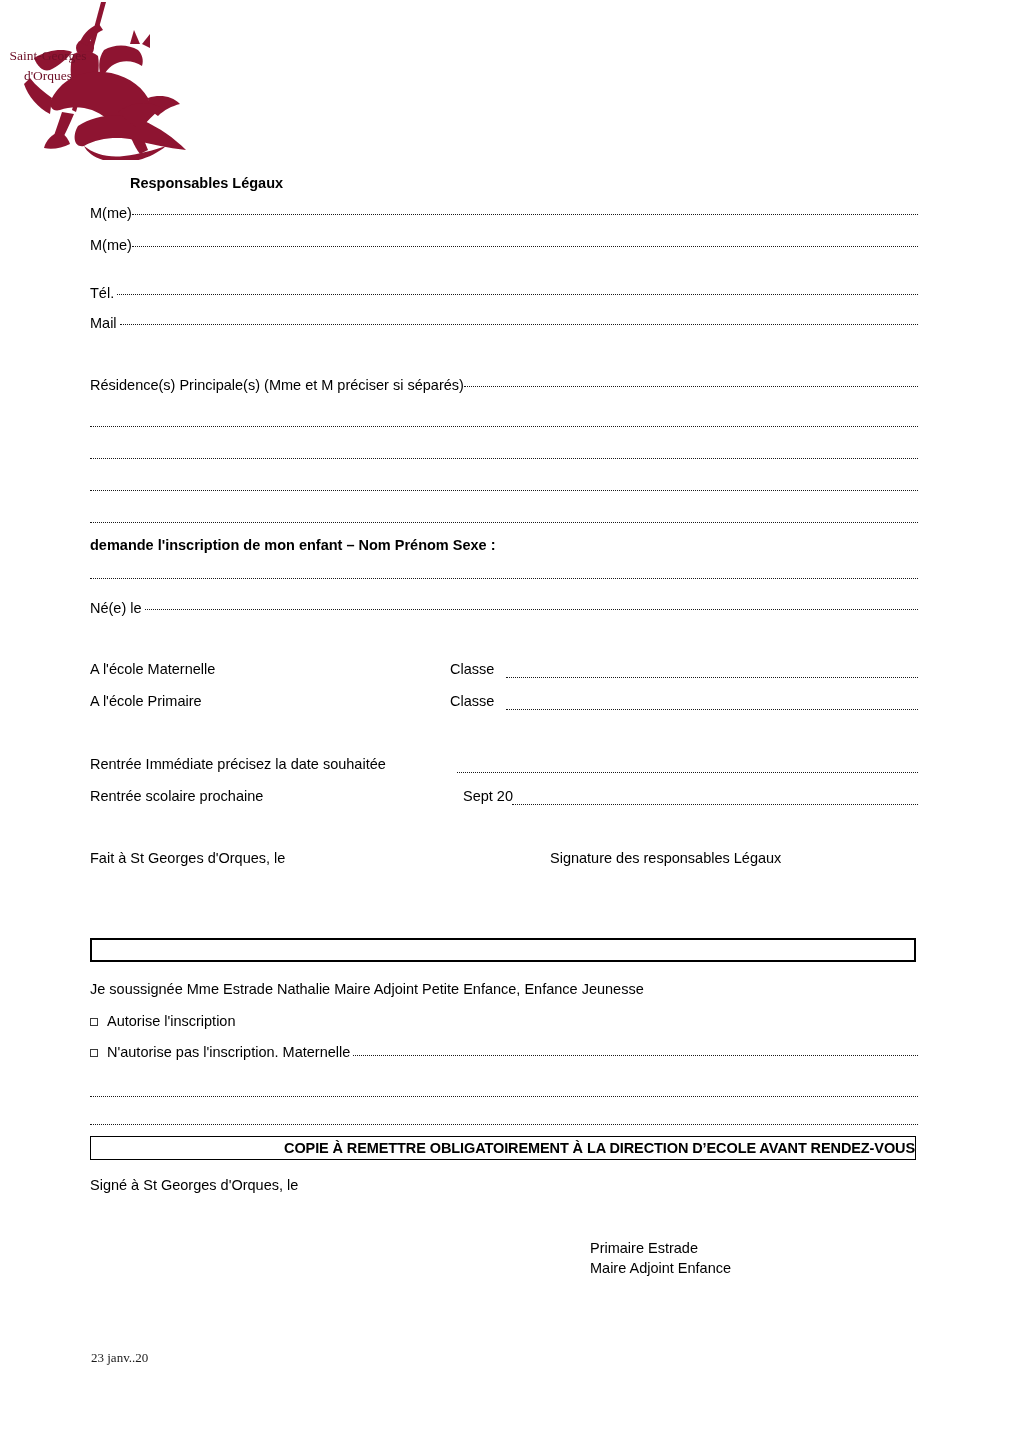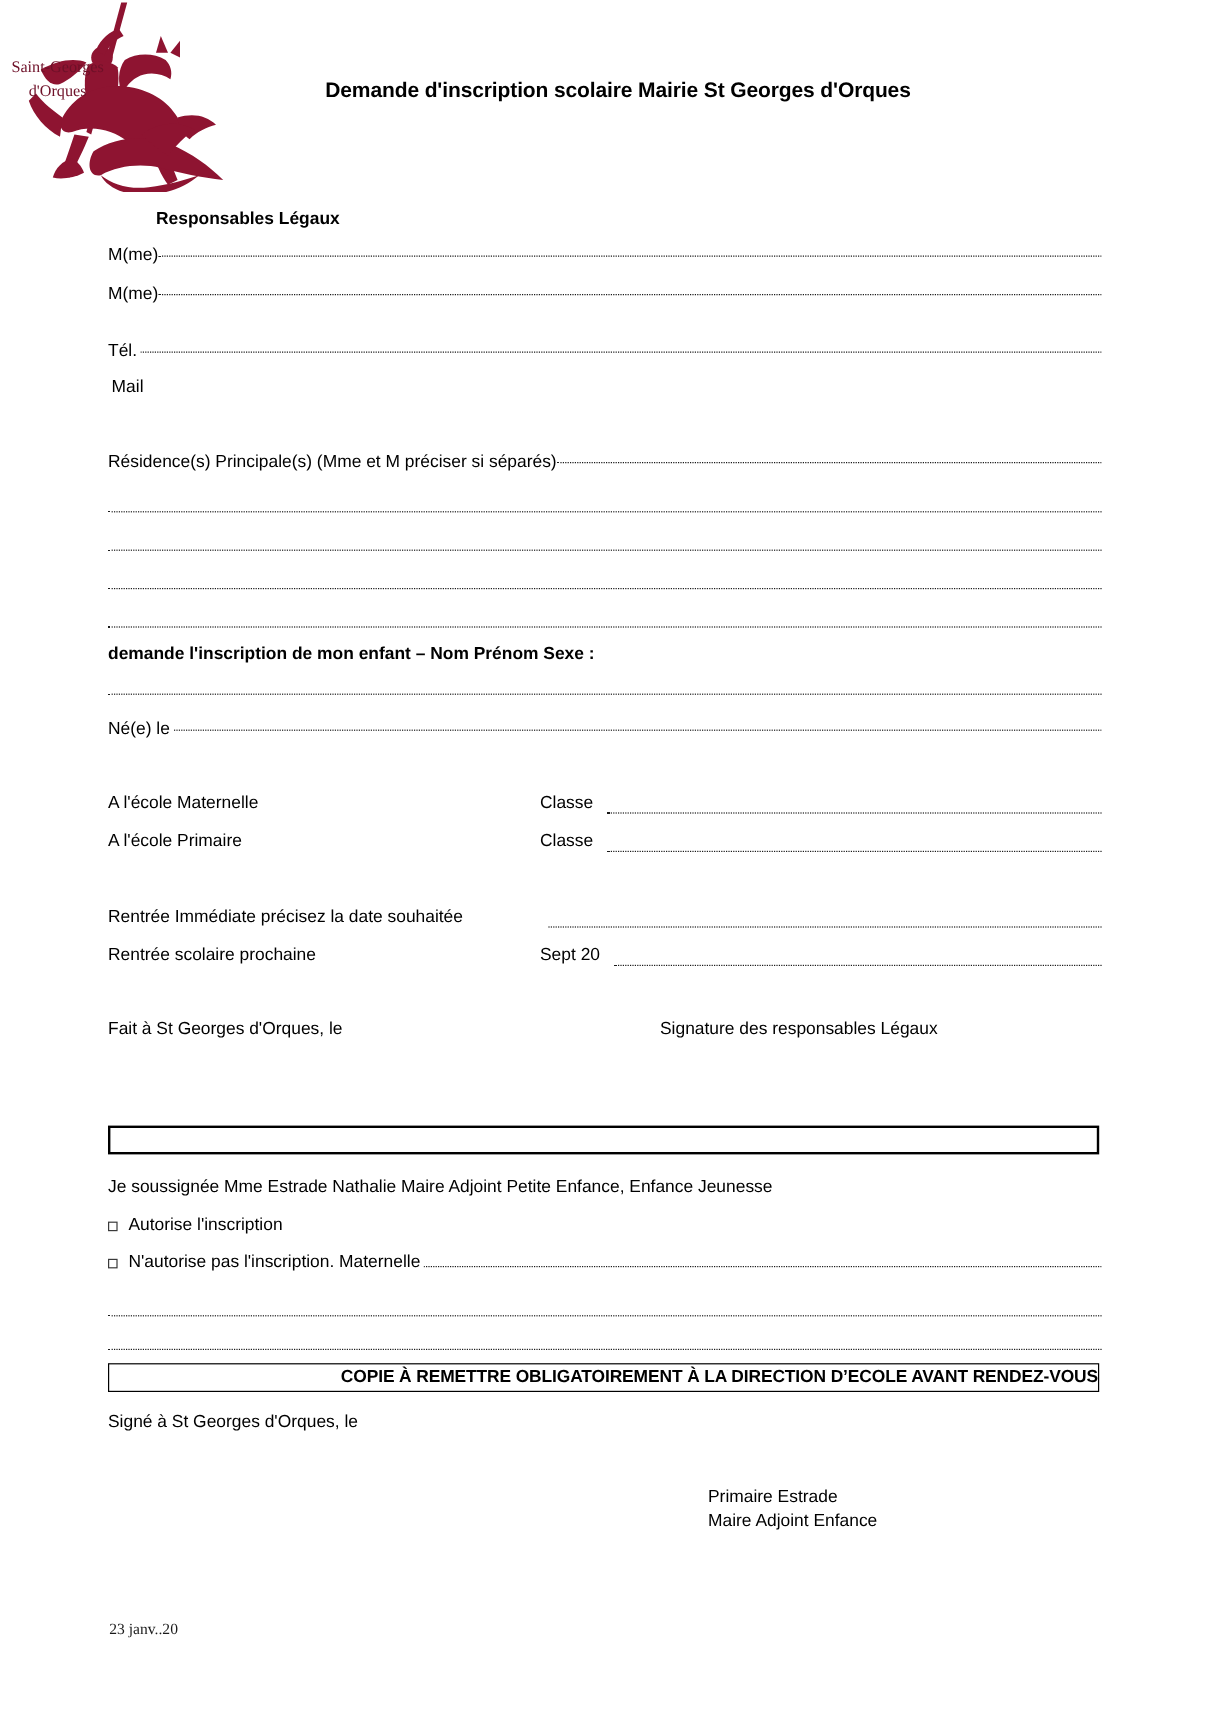--- a/index.html
+++ b/index.html
@@ -220,21 +220,20 @@
         <path d="M84,146 C94,154 108,158 124,156 C140,154 154,150 166,146 C152,158 132,164 112,162 C98,160 88,154 84,146 Z"></path>
 
         <path d="M60,132 C52,134 46,140 44,148 C52,150 62,148 70,144 C68,138 64,134 60,132 Z"></path>
       </g>
       <text x="48" y="60" text-anchor="middle" font-family="Liberation Serif, serif" font-size="13.5" fill="#6E1028">Saint-Georges</text>
       <text x="48" y="80" text-anchor="middle" font-family="Liberation Serif, serif" font-size="13.5" fill="#6E1028">d'Orques</text>
     </svg>
   </div>
 
   <div class="title-block">
-    <div class="title-line1">Demande d'inscription scolaire Mairie St Georges d'Orques</div>
   </div>
 </div>
 
 <div class="form-body">
 
   <div class="row bold" style="top:172px;margin-left:40px;">
     <span class="lbl">Responsables Légaux</span>
   </div>
 
   <div class="row" style="top:202px;">
@@ -245,21 +244,21 @@
   <div class="row" style="top:234px;">
     <span class="lbl">M(me)</span>
     <span class="dots"></span>
   </div>
 
   <div class="row" style="top:282px;">
     <span class="lbl">Tél.</span>
     <span class="dots pad-left"></span>
   </div>
 
-  <div class="row" style="top:312px;flex-direction:column;">
+  <div class="row" style="top:312px;">
     <span class="lbl">Mail</span>
     <span class="dots pad-left"></span>
   </div>
 
   <div class="row" style="top:374px;">
     <span class="lbl">Résidence(s) Principale(s) (Mme et M préciser si séparés)</span>
     <span class="dots"></span>
   </div>
   <div class="dotline" style="top:424px;"></div>
   <div class="dotline" style="top:456px;"></div>
@@ -281,21 +280,21 @@
   <div class="inline-dots" style="top:675px; left:416px; width:412px;"></div>
 
   <div class="col-a" style="top:690px;">A l'école Primaire</div>
   <div class="col-b" style="top:690px;">Classe</div>
   <div class="inline-dots" style="top:707px; left:416px; width:412px;"></div>
 
   <div class="col-a" style="top:753px;">Rentrée Immédiate précisez la date souhaitée</div>
   <div class="inline-dots" style="top:770px; left:367px; width:461px;"></div>
 
   <div class="col-a" style="top:785px;">Rentrée scolaire prochaine</div>
-  <div class="col-b" style="top:785px;">Sept 20</div>
+  <div class="col-b" style="top:785px;margin-left:13px;">Sept 20</div>
   <div class="inline-dots" style="top:802px; left:422px; width:406px;"></div>
 
   <div class="col-a" style="top:847px;">Fait à St Georges d'Orques, le</div>
   <div class="col-b" style="top:847px; left:460px;">Signature des responsables Légaux</div>
 
   <div class="empty-box" style="top:938px;"></div>
 
   <div class="row" style="top:978px;">
     <span class="lbl">Je soussignée Mme Estrade Nathalie Maire Adjoint Petite Enfance, Enfance Jeunesse</span>
   </div>

